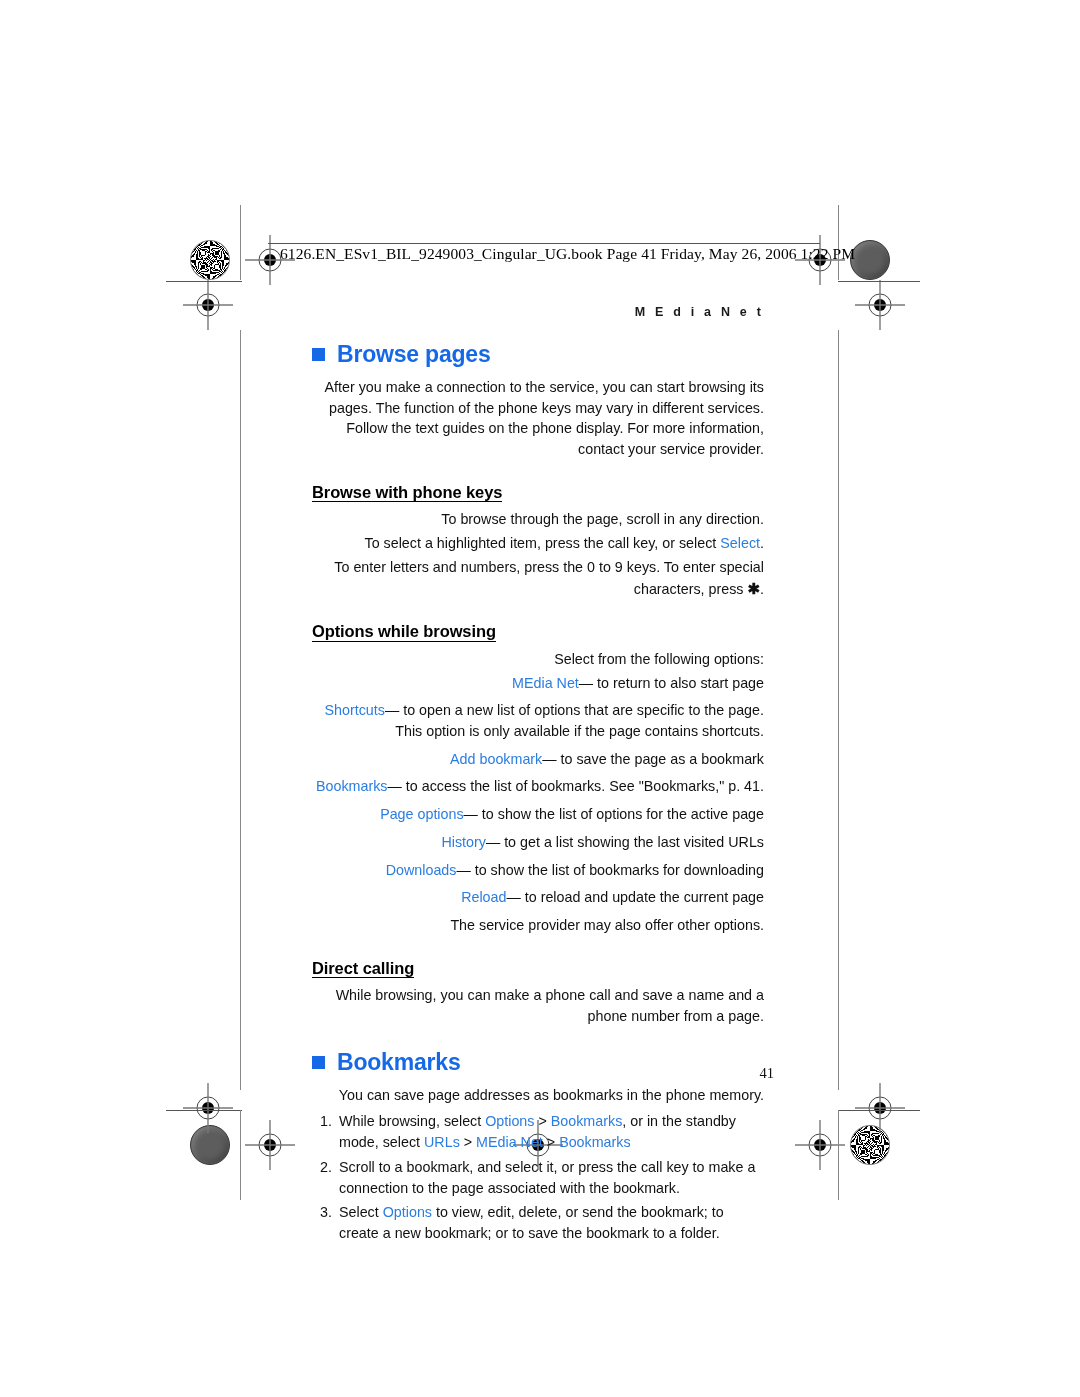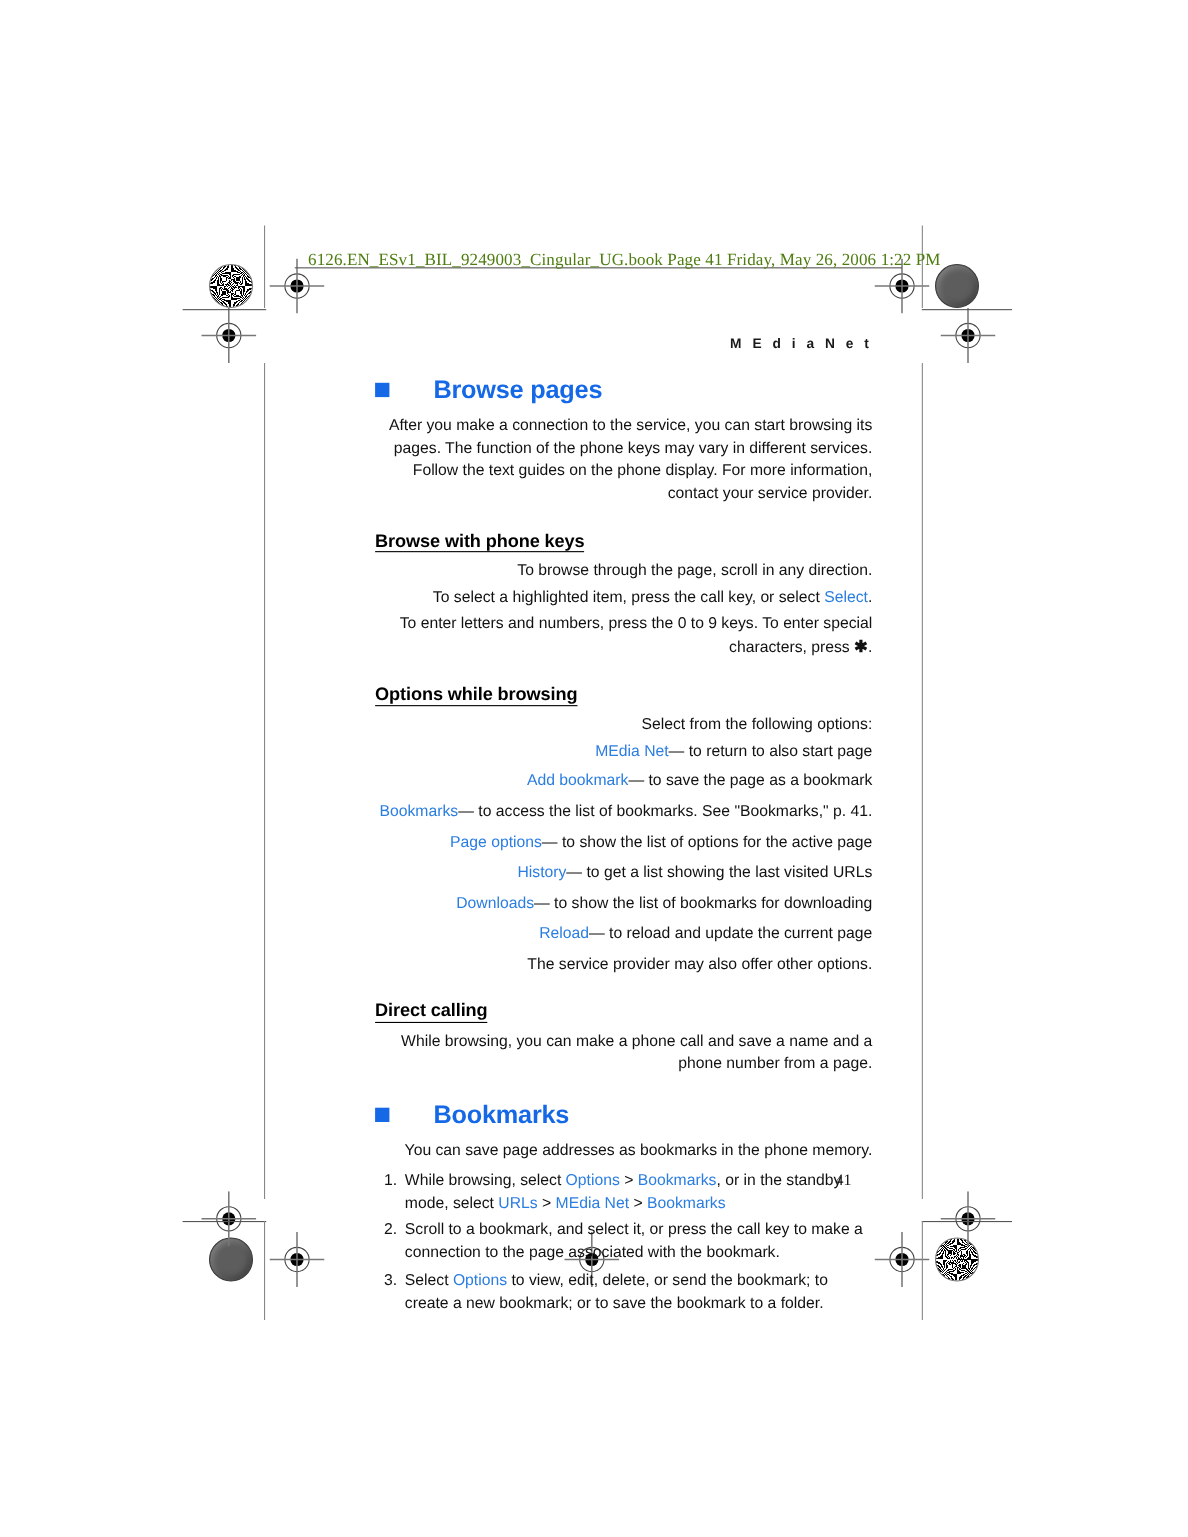--- a/index.html
+++ b/index.html
@@ -45,32 +45,32 @@
     background: #5d5d5d;
     border: 1px solid #3a3a3a;
     box-shadow: inset 2px 2px 6px rgba(255,255,255,.25),
                 inset -2px -2px 6px rgba(0,0,0,.35);
   }
 
   
   .filepath {
     position: absolute;
     left: 280px;
-    top: 228px;
+    top: 245px;
     font-family: "Liberation Serif", serif;
     font-size: 15.5px;
-    color: #4d7c0f;
+    color: #000000;
     white-space: nowrap;
     letter-spacing: 0.1px;
   }
 
   
   .page {
     position: absolute;
-    left: 341px;
+    left: 312px;
     top: 305px;
     width: 452px;
   }
 
   .running-head {
     text-align: right;
     font-size: 12.5px;
     letter-spacing: 3.2px;
     color: #1a1a1a;
     margin: 0 0 22px 0;
@@ -78,21 +78,20 @@
   }
 
   h1.chapter {
     font-size: 23px;
     color: #1569e6;
     font-weight: bold;
     margin: 0 0 9px 0;
     letter-spacing: -0.2px;
     display: flex;
     align-items: center;
-    gap: 28px;
   }
   h1.chapter .sq {
     display: inline-block;
     width: 13px;
     height: 13px;
     background: #1569e6;
     margin-right: 12px;
     flex: none;
   }
 
@@ -259,20 +258,23 @@
   </p>
 
   <div class="sub-wrap">
     <h2 class="sub">Options while browsing</h2>
   </div>
 
   <p class="body tight">Select from the following options:</p>
 
   <p class="body opt">
     <span class="blue">MEdia Net</span><span>— to return to also start page</span>
+  </p>
+  <p class="body opt">
+    <span class="blue">Shortcuts</span><span>— to open a new list of options that are specific to the page. This option is only available if the page contains shortcuts.</span>
   </p>
   <p class="body opt">
     <span class="blue">Add bookmark</span><span>— to save the page as a bookmark</span>
   </p>
   <p class="body opt">
     <span class="blue">Bookmarks</span><span>— to access the list of bookmarks. See "Bookmarks," p. 41.</span>
   </p>
   <p class="body opt">
     <span class="blue">Page options</span><span>— to show the list of options for the active page</span>
   </p>

